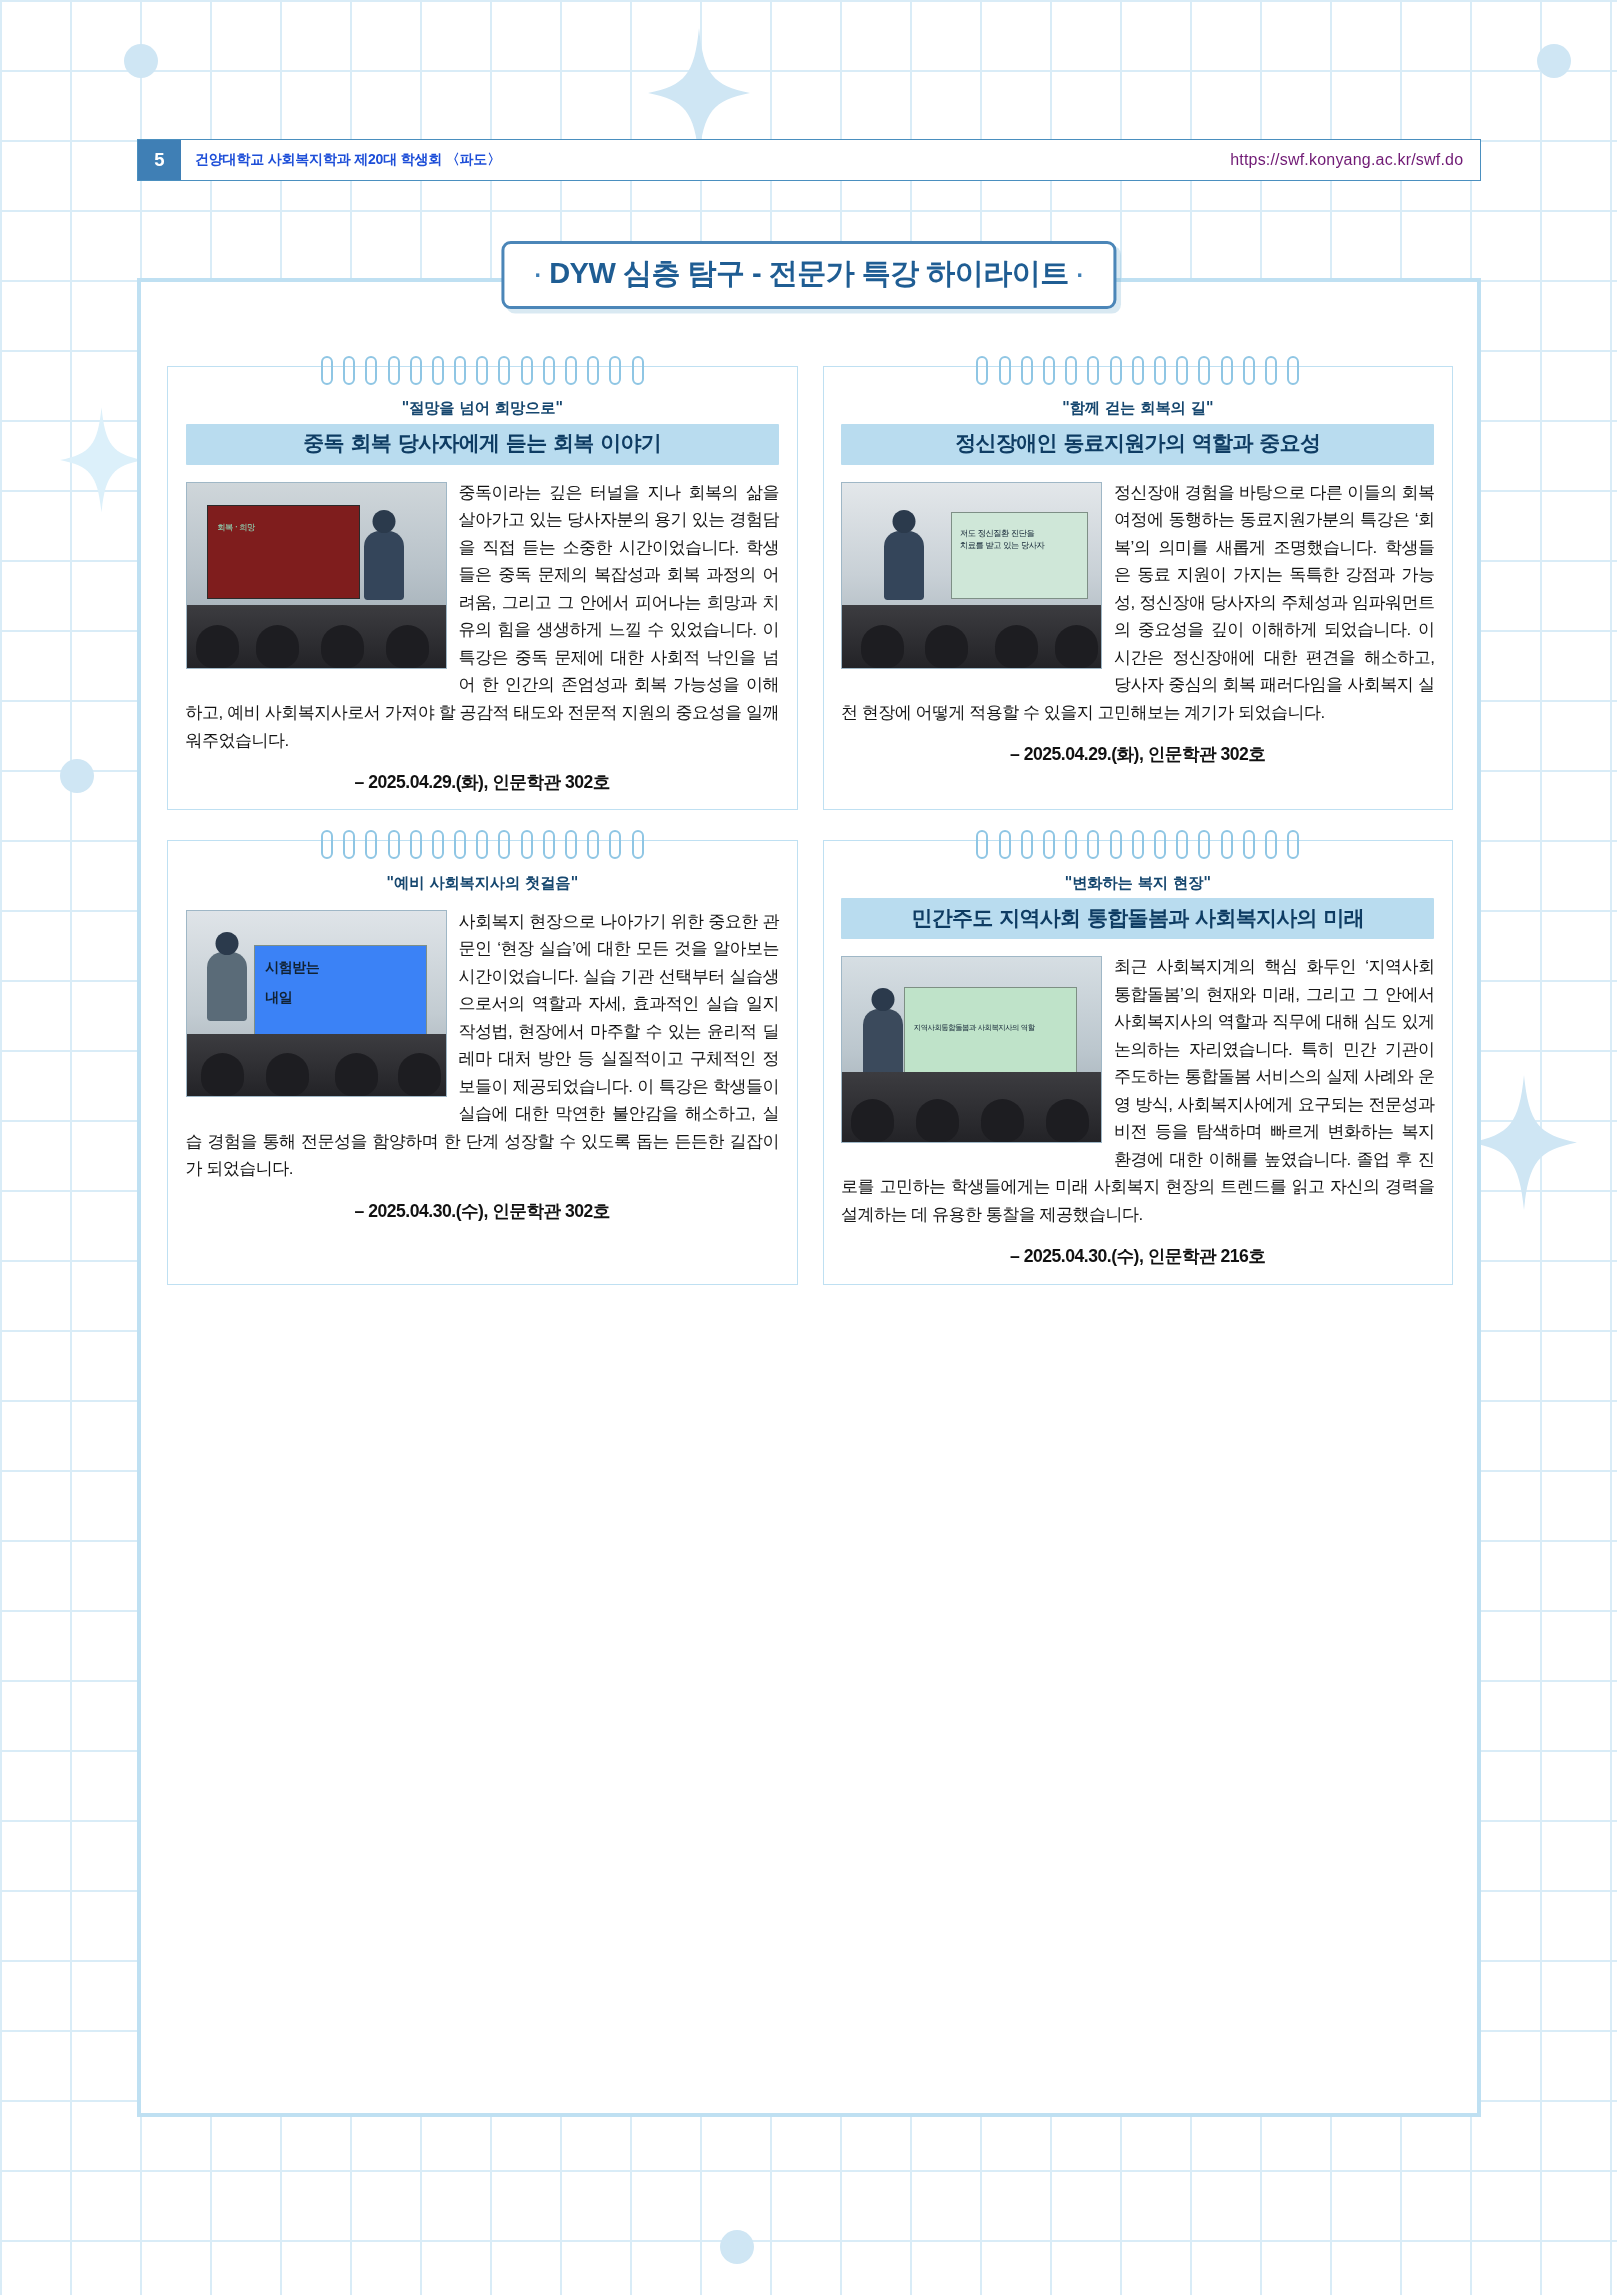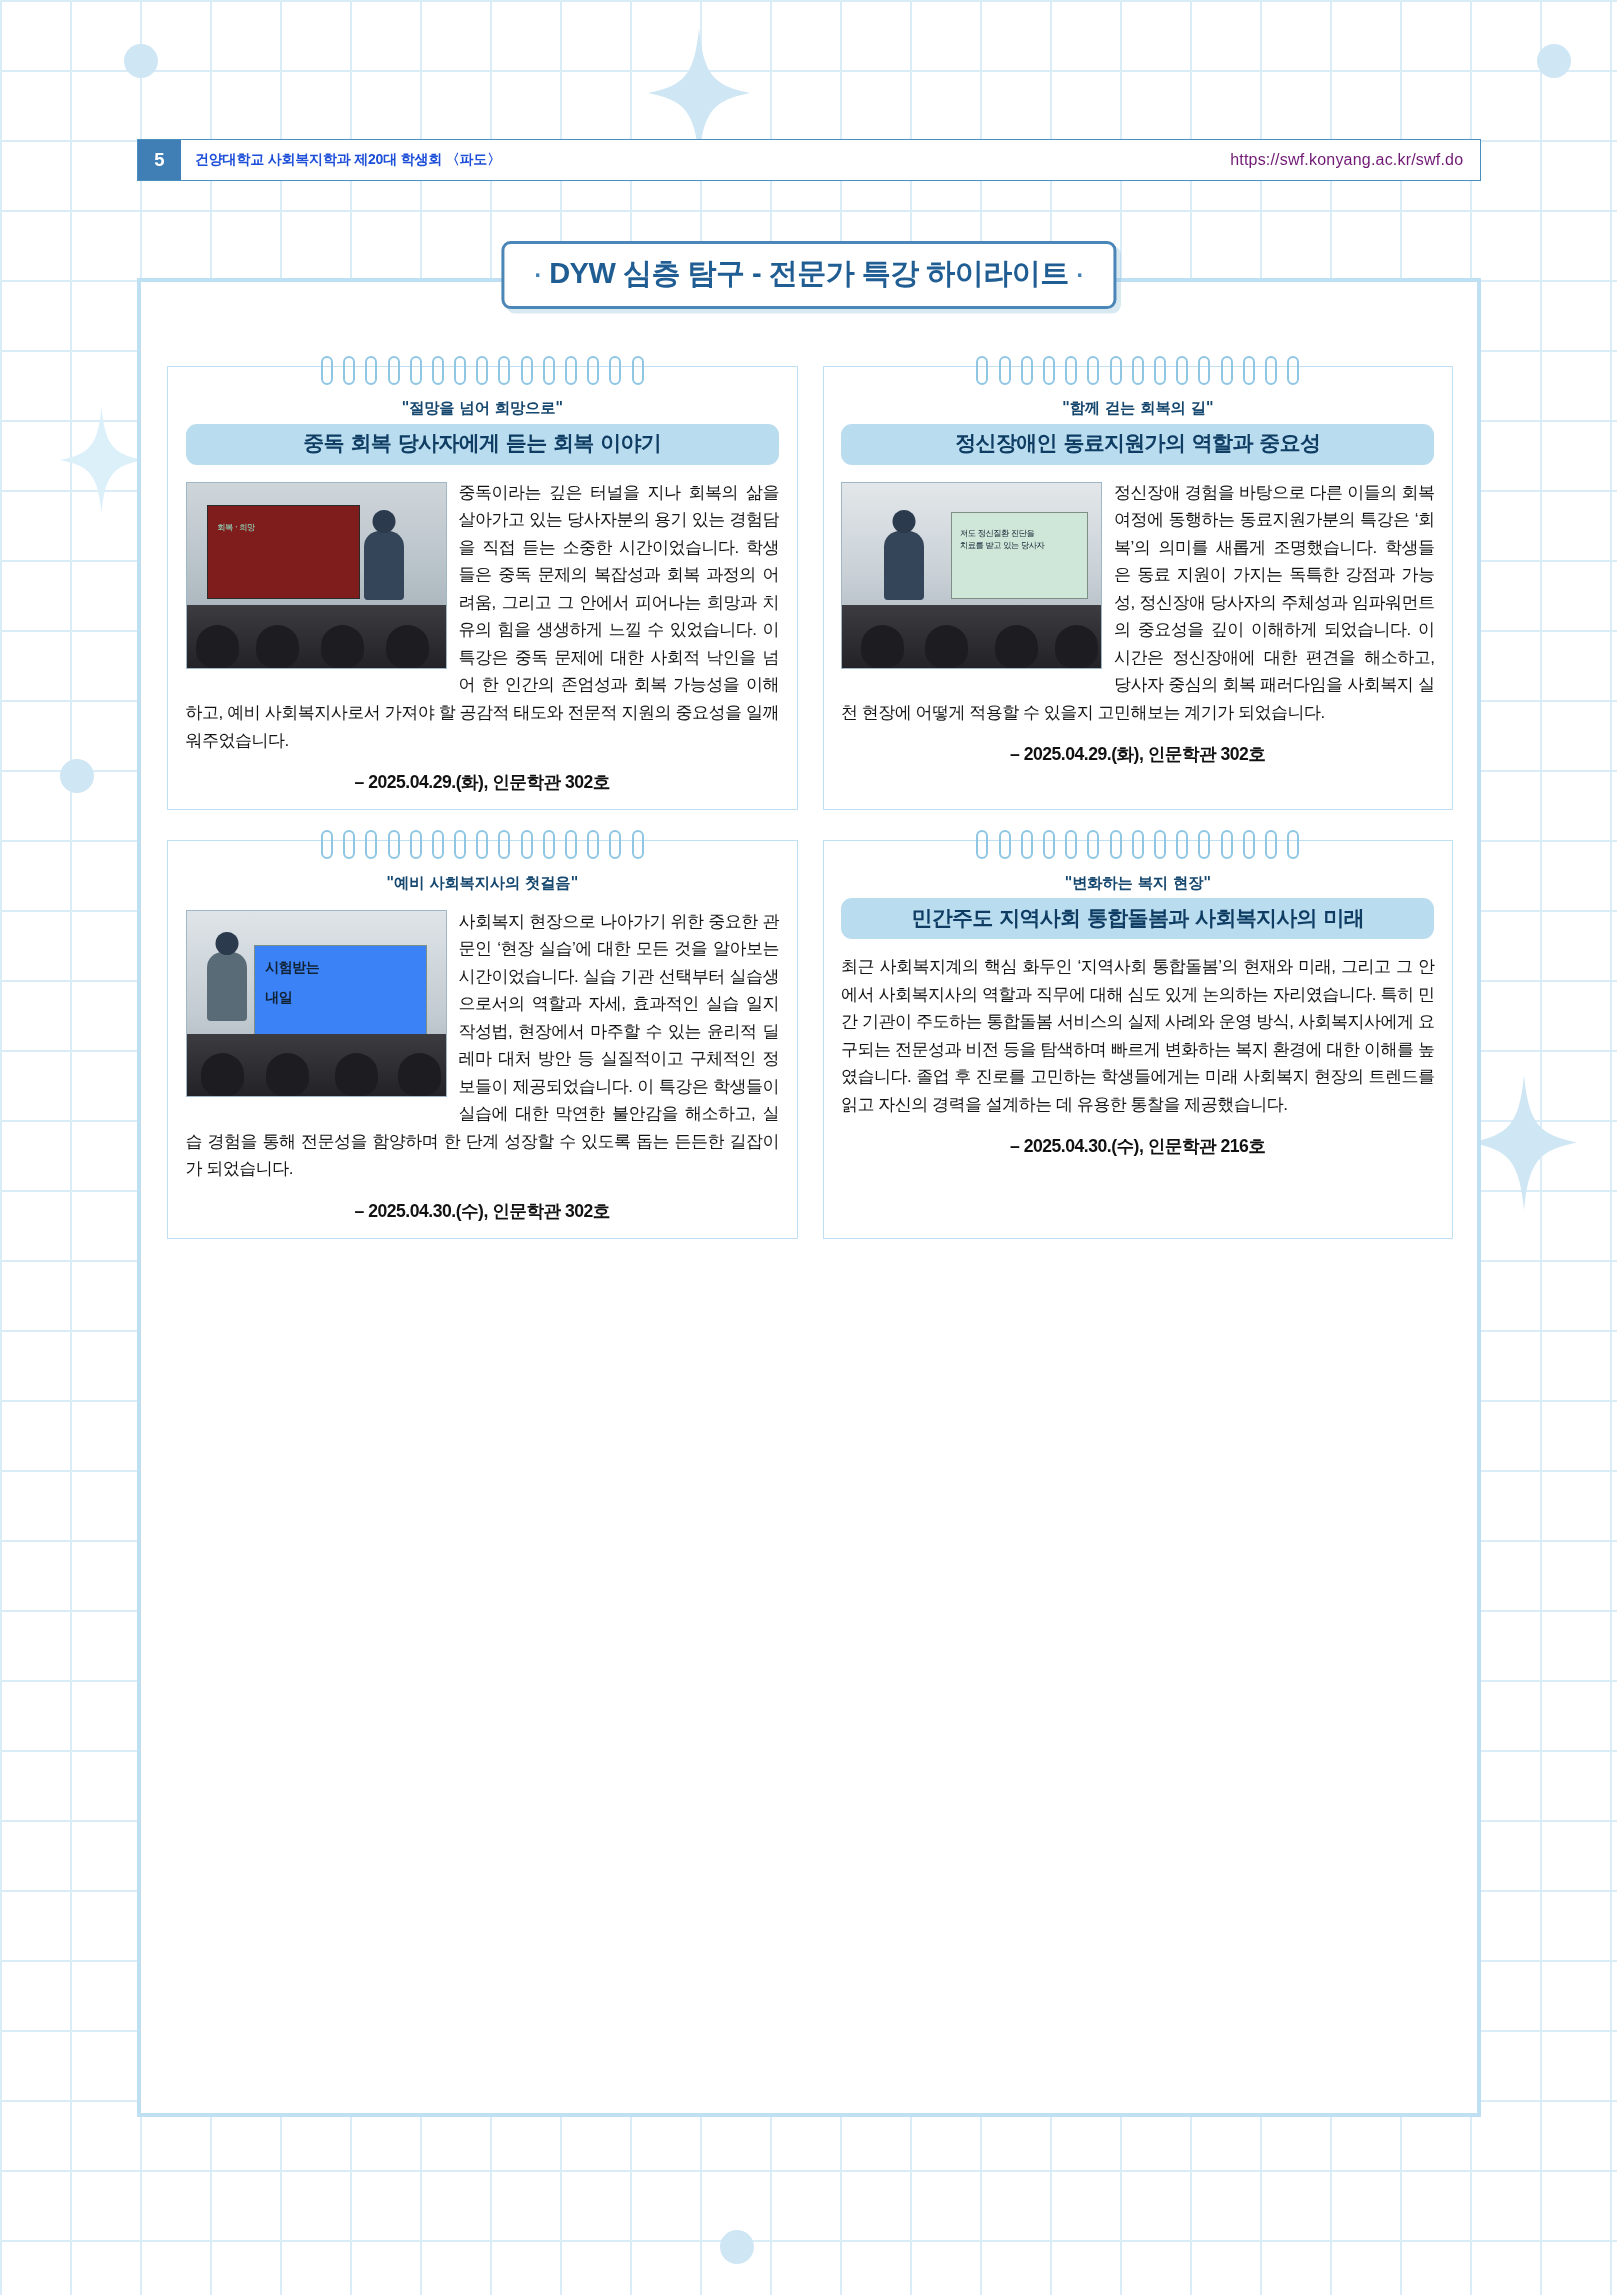--- a/index.html
+++ b/index.html
@@ -165,21 +165,21 @@
     font-family: "DejaVu Sans", sans-serif;
   }
   .card-title {
     margin-top: 4.6px;
     background: #b9dcef;
     color: #0e3c63;
     font-size: 21px;
     font-weight: bold;
     letter-spacing: -0.7px;
     padding: 5.6px 9.3px 7.4px 9.3px;
-    border-radius: 11px;
+    border-radius: 1px;
     display: block;
     font-family: "DejaVu Sans", sans-serif;
   }
 
   .card-body {
     margin-top: 14px;
     font-size: 17px;
     line-height: 1.62;
     color: #141414;
     text-align: justify;
@@ -433,19 +433,31 @@
         <span class="ring"></span>
         <span class="ring"></span>
         <span class="ring"></span>
         <span class="ring"></span>
     </div>
     <div class="card-head">
       <div class="card-sub">"변화하는 복지 현장"</div>
       <div class="card-title">민간주도 지역사회 통합돌봄과 사회복지사의 미래</div>
     </div>
     <div class="card-body clearfix">
+      <div class="photo">
+        <div class="wall" style="background:linear-gradient(180deg,#d6dee3 0%,#bcc7ce 50%,#97a4ad 100%);"></div>
+        <div class="screen" style="left:24%;top:16%;width:66%;height:46%;background:#bfe3c9;border-color:#7d8f83;">
+          <div class="screen-text dark" style="font-size:7.4px;top:42%;left:5%;">지역사회통합돌봄과 사회복지사의 역할</div>
+        </div>
+        <div class="person" style="left:8%;right:auto;top:28%;background:#3b4a5c;"></div>
+        <div class="audience" style="height:38%;"></div>
+        <div class="head" style="left:9.3px;"></div>
+        <div class="head" style="left:74px;"></div>
+        <div class="head" style="left:139px;"></div>
+        <div class="head" style="left:204px;"></div>
+      </div>
       <span>최근 사회복지계의 핵심 화두인 ‘지역사회 통합돌봄’의 현재와 미래, 그리고 그 안에서 사회복지사의 역할과 직무에 대해 심도 있게 논의하는 자리였습니다. 특히 민간 기관이 주도하는 통합돌봄 서비스의 실제 사례와 운영 방식, 사회복지사에게 요구되는 전문성과 비전 등을 탐색하며 빠르게 변화하는 복지 환경에 대한 이해를 높였습니다. 졸업 후 진로를 고민하는 학생들에게는 미래 사회복지 현장의 트렌드를 읽고 자신의 경력을 설계하는 데 유용한 통찰을 제공했습니다.</span>
     </div>
     <div class="card-date">– 2025.04.30.(수), 인문학관 216호</div>
   </div>
 
 </div>
 
 
 </body></html>

